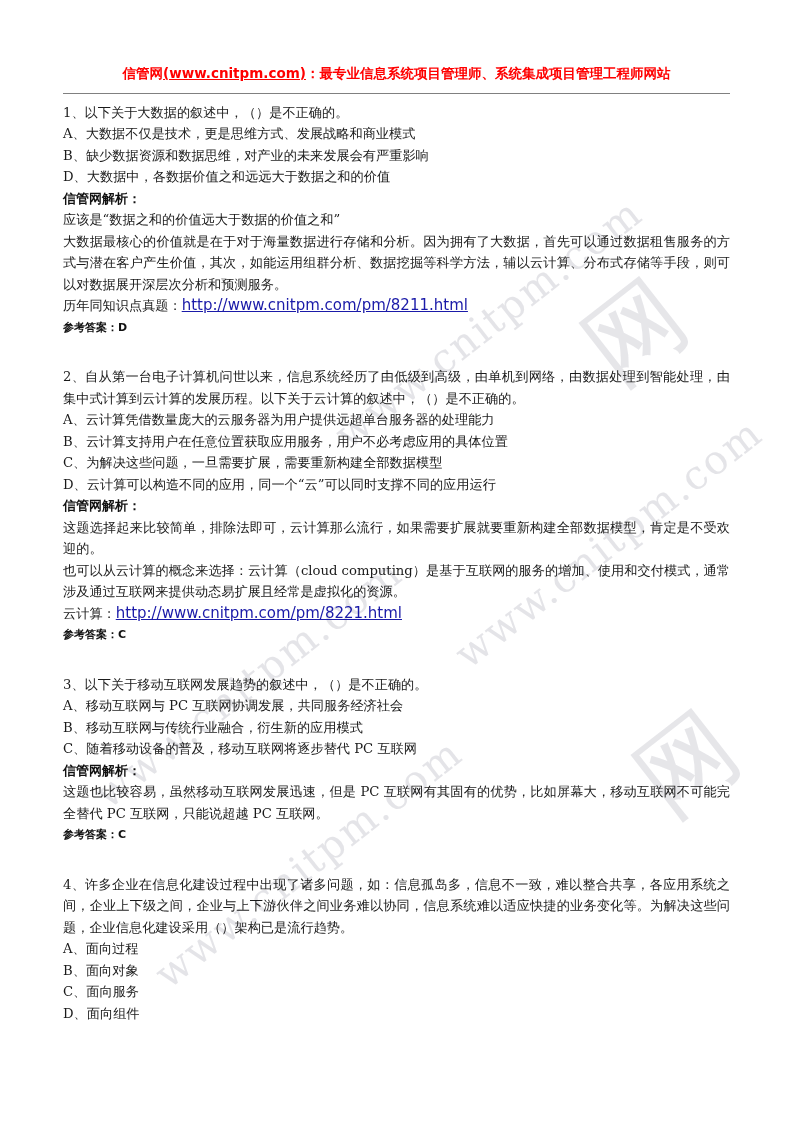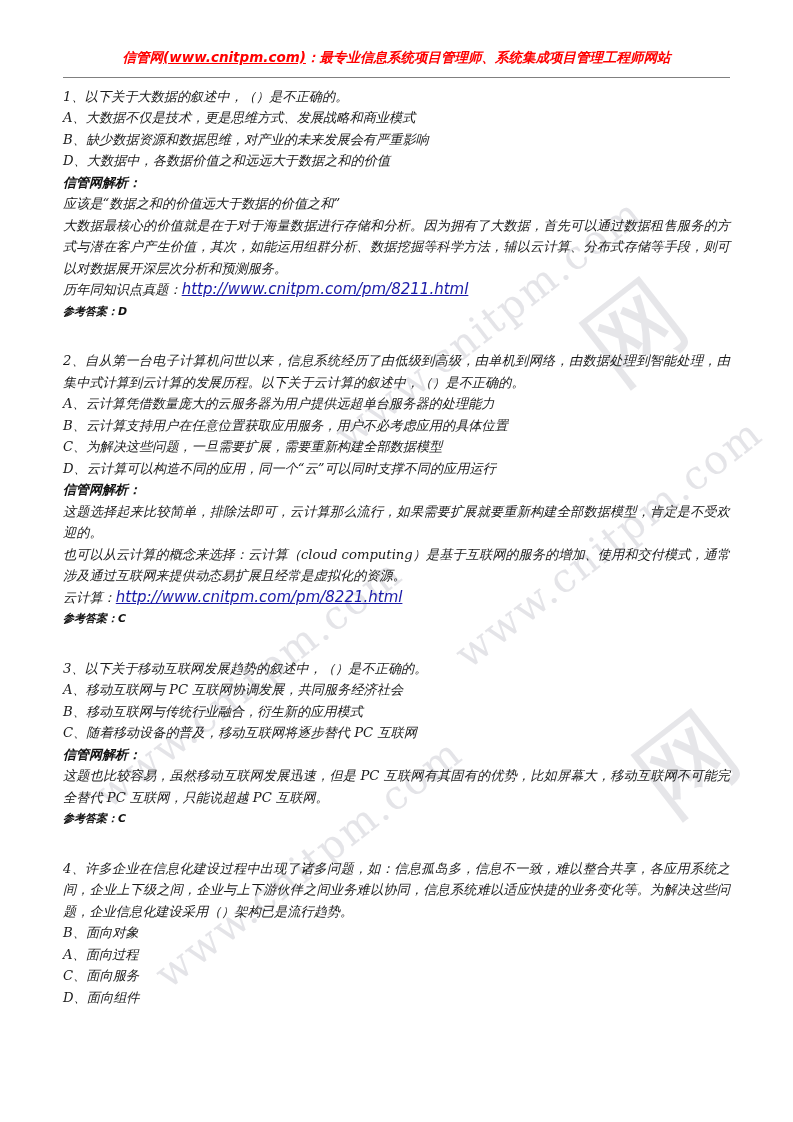--- a/index.html
+++ b/index.html
@@ -50,22 +50,21 @@
   .wm2 { left: 300px; top: 300px; transform: rotate(-38deg); }
   .wm3 { left: 60px;  top: 660px; transform: rotate(-38deg); }
   .wm4 { left: 420px; top: 520px; transform: rotate(-38deg); }
   .wm5 { left: 120px; top: 840px; transform: rotate(-38deg); }
   .wm6 { left: 640px; top: 700px; transform: rotate(-38deg); }
 
   
   .content {
     position: relative;
     z-index: 2;
-    padding: 0 63px;
-    font-style: italic;
+    padding: 16px 63px;
   }
 
   .site-header {
     text-align: center;
     color: #ff0000;
     font-weight: bold;
     font-size: 13.5px;
     font-family: "DejaVu Sans", "Liberation Sans", sans-serif;
     padding-top: 48px;
     letter-spacing: 0px;
@@ -189,20 +188,20 @@
       <p class="opt">C、随着移动设备的普及，移动互联网将逐步替代 PC 互联网</p>
       <p class="analysis-title">信管网解析：</p>
       <p class="line">这题也比较容易，虽然移动互联网发展迅速，但是 PC 互联网有其固有的优势，比如屏幕大，移动互联网不可能完全替代 PC 互联网，只能说超越 PC 互联网。</p>
       <p class="answer"><span>参考答案：</span><span>C</span></p>
     </div>
 
     <div class="gap"></div>
 
     <div class="qblock">
       <p class="line">4、许多企业在信息化建设过程中出现了诸多问题，如：信息孤岛多，信息不一致，难以整合共享，各应用系统之间，企业上下级之间，企业与上下游伙伴之间业务难以协同，信息系统难以适应快捷的业务变化等。为解决这些问题，企业信息化建设采用（）架构已是流行趋势。</p>
+      <p class="opt">A、面向过程</p>
       <p class="opt">B、面向对象</p>
-      <p class="opt">A、面向过程</p>
       <p class="opt">C、面向服务</p>
       <p class="opt">D、面向组件</p>
     </div>
 
   </div>
 </div>
 
 </body></html>

